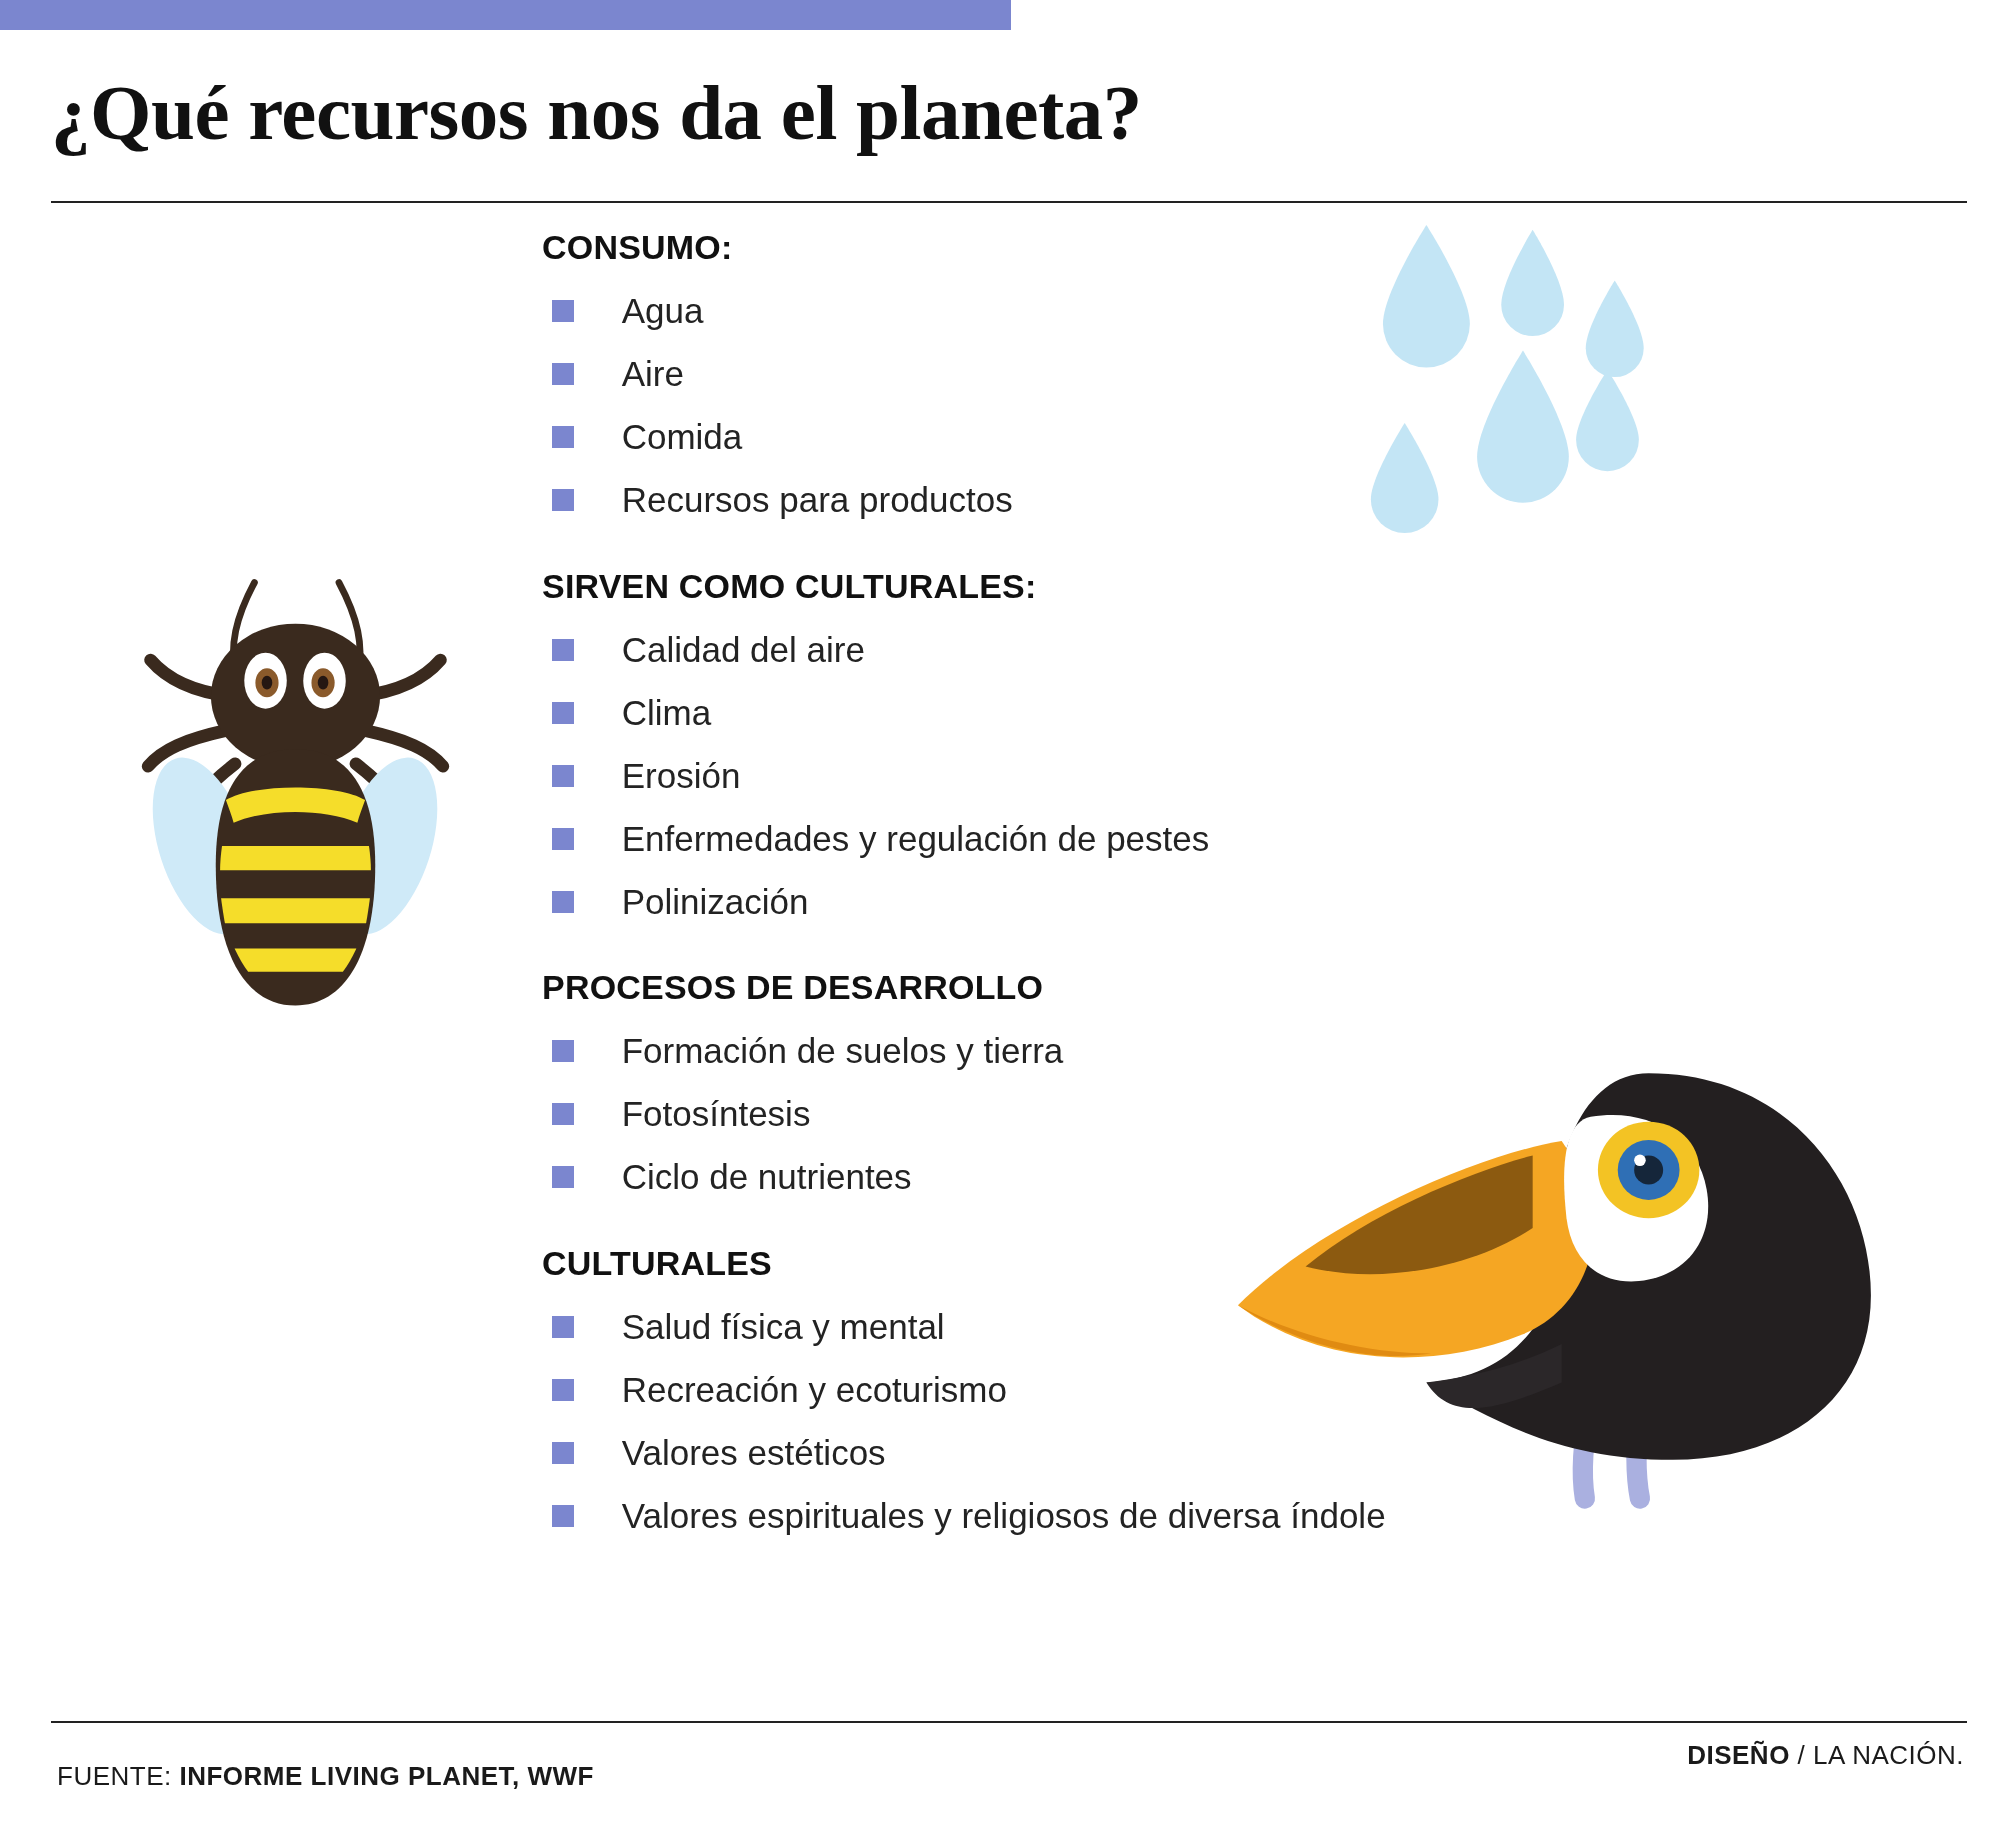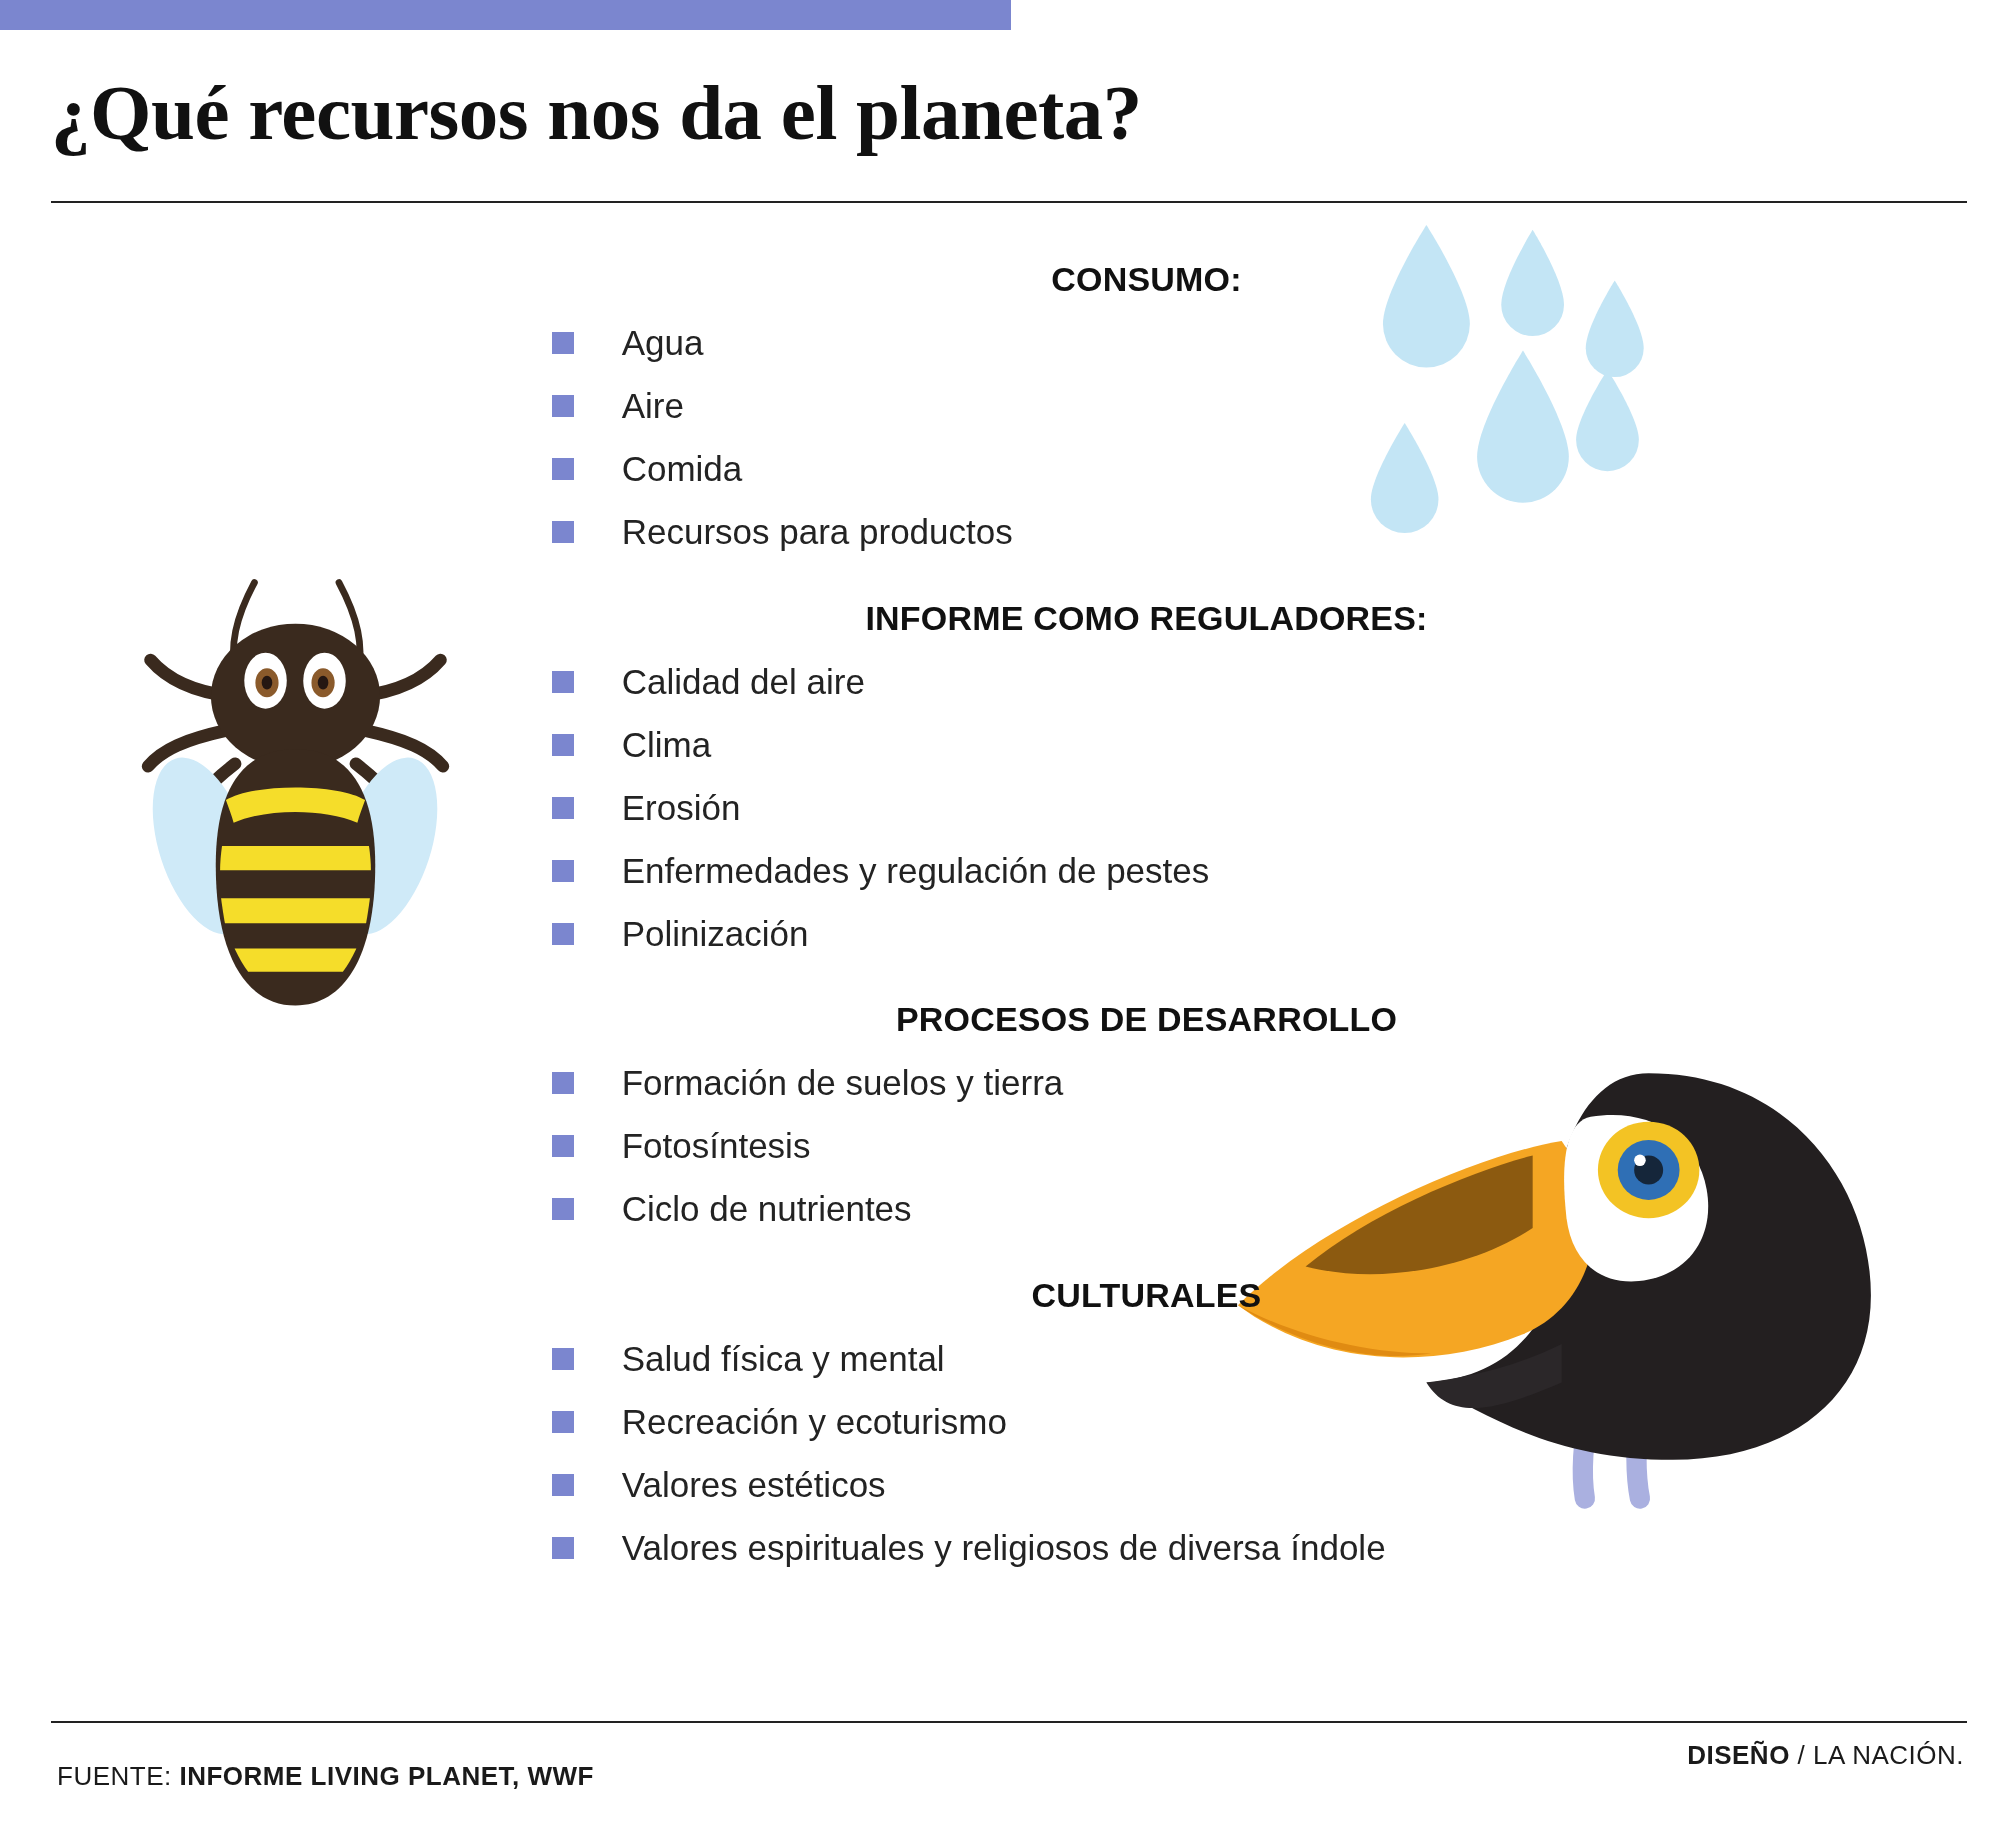--- a/index.html
+++ b/index.html
@@ -44,24 +44,23 @@
     top: 201px;
     left: 51px;
     width: 1916px;
     height: 1.9px;
     background: #222222;
   }
 
   
   .content {
     position: absolute;
-    top: 260px;
+    top: 228px;
     left: 542px;
     width: 1209px;
-    text-align: center;
   }
   .group { margin-bottom: 35px; }
   .group-title {
     font-family: "Liberation Sans", sans-serif;
     font-weight: bold;
     font-size: 34px;
     color: #111111;
     letter-spacing: 0.2px;
     margin-bottom: 12.6px;
   }
@@ -218,21 +217,21 @@
         <span class="bullet"></span>
         <span class="row-label">Comida</span>
       </div>
       <div class="row">
         <span class="bullet"></span>
         <span class="row-label">Recursos para productos</span>
       </div>
     </div>
 
     <div class="group">
-      <div class="group-title">INFORME COMO REGULADORES:</div>
+      <div class="group-title">SIRVEN COMO CULTURALES:</div>
       <div class="row">
         <span class="bullet"></span>
         <span class="row-label">Calidad del aire</span>
       </div>
       <div class="row">
         <span class="bullet"></span>
         <span class="row-label">Clima</span>
       </div>
       <div class="row">
         <span class="bullet"></span>

